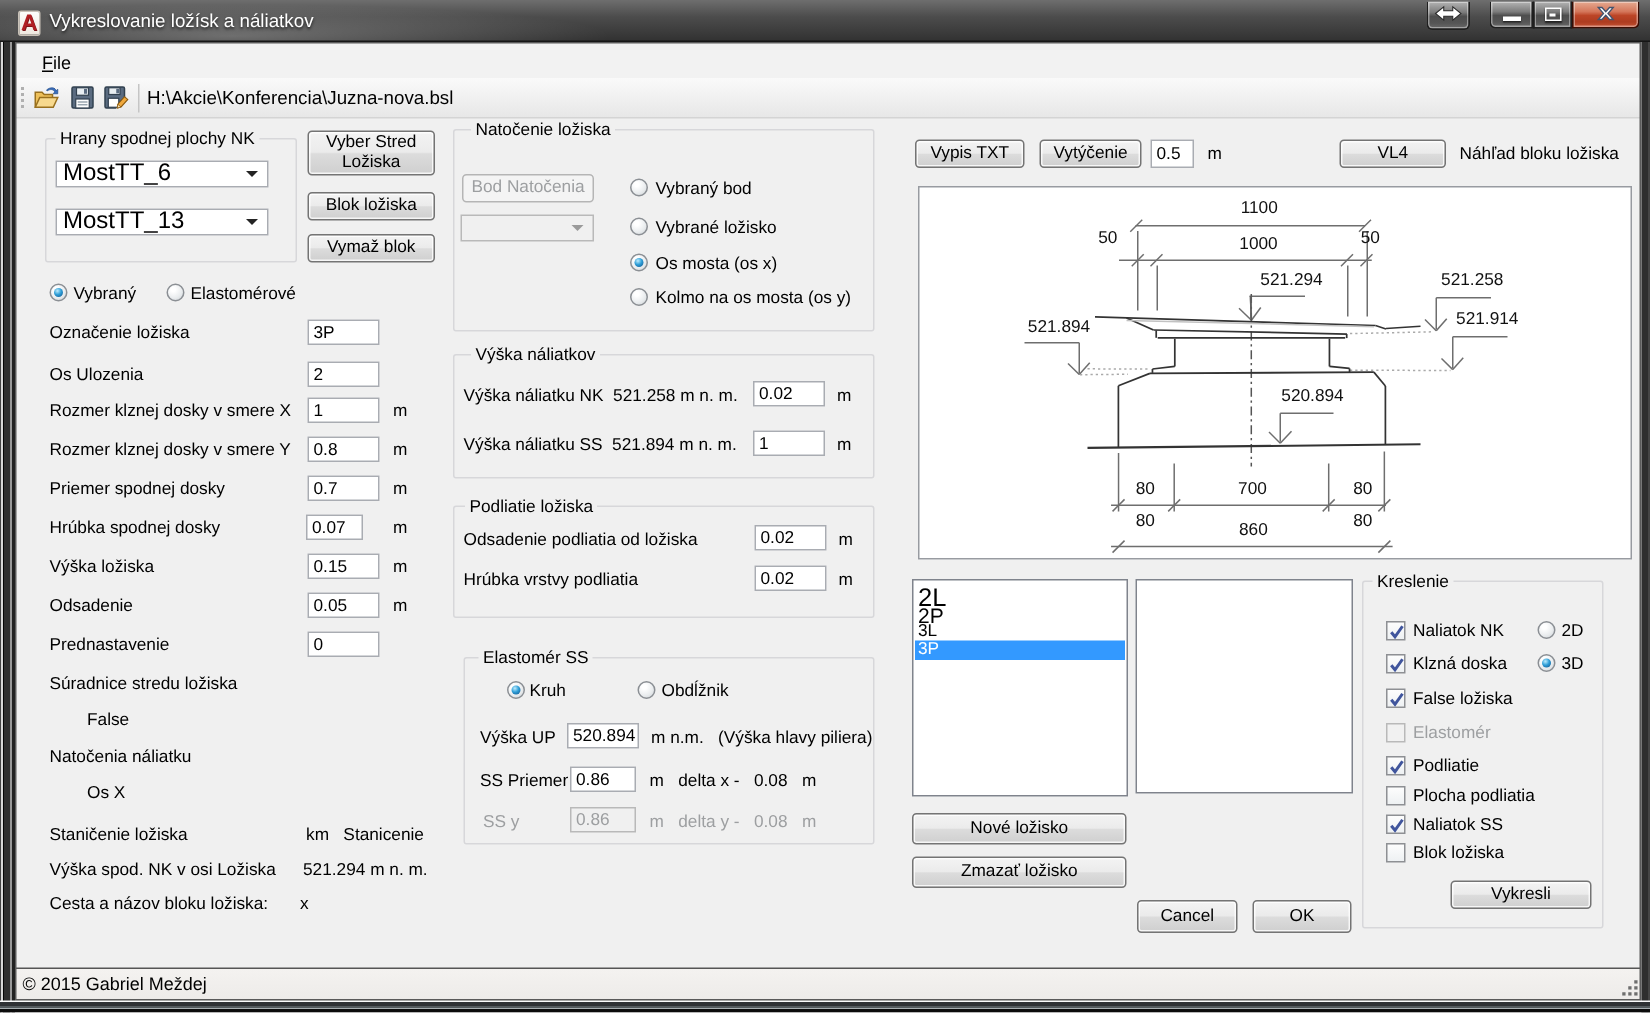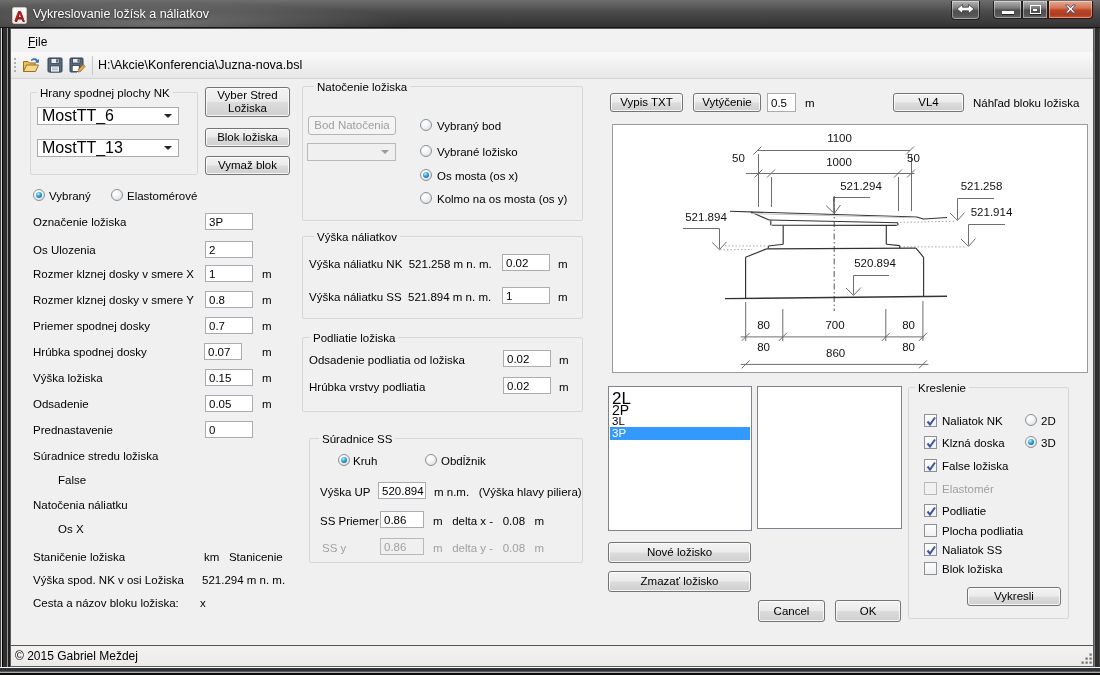--- a/index.html
+++ b/index.html
@@ -164,21 +164,21 @@
     <span class="gbt" style="left:7px">Podliatie ložiska</span>
   </div>
 <div class="lb" style="left:309px;top:353px">Odsadenie podliatia od ložiska</div>
 <div class="tb" style="left:503px;top:350px;width:48px;height:17px">0.02</div>
 <div class="lb" style="left:559px;top:353px">m</div>
 <div class="lb" style="left:309px;top:380px">Hrúbka vrstvy podliatia</div>
 <div class="tb" style="left:503px;top:377px;width:48px;height:17px">0.02</div>
 <div class="lb" style="left:559px;top:380px">m</div>
 
 <div class="gb" style="left:309px;top:438px;width:274px;height:125px">
-    <span class="gbt" style="left:9px">Súradnice SS</span>
+    <span class="gbt" style="left:9px">Elastomér SS</span>
   </div>
 <div class="rad sel" style="left:338px;top:454px"></div>
 <div class="lb" style="left:353px;top:454px">Kruh</div>
 <div class="rad" style="left:425px;top:454px"></div>
 <div class="lb" style="left:441px;top:454px">Obdĺžnik</div>
 <div class="lb" style="left:320px;top:485px">Výška UP</div>
 <div class="tb" style="left:378px;top:482px;width:48px;height:17px">520.894</div>
 <div class="lb" style="left:434px;top:485px">m n.m.&nbsp;&nbsp;&nbsp;(Výška hlavy piliera)</div>
 <div class="lb" style="left:320px;top:514px">SS Priemer</div>
 <div class="tb" style="left:380px;top:511px;width:44px;height:17px">0.86</div>

